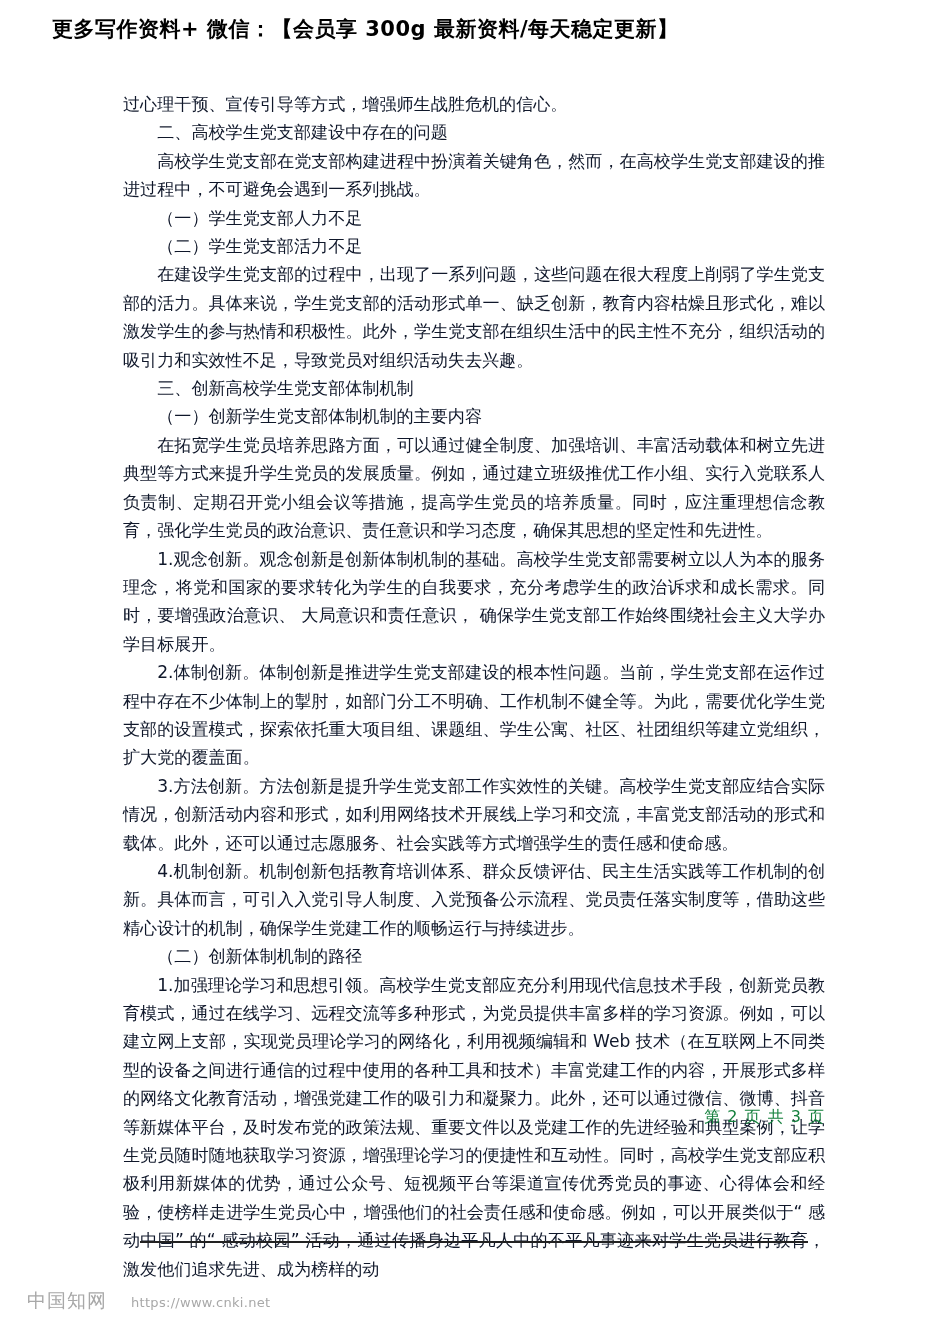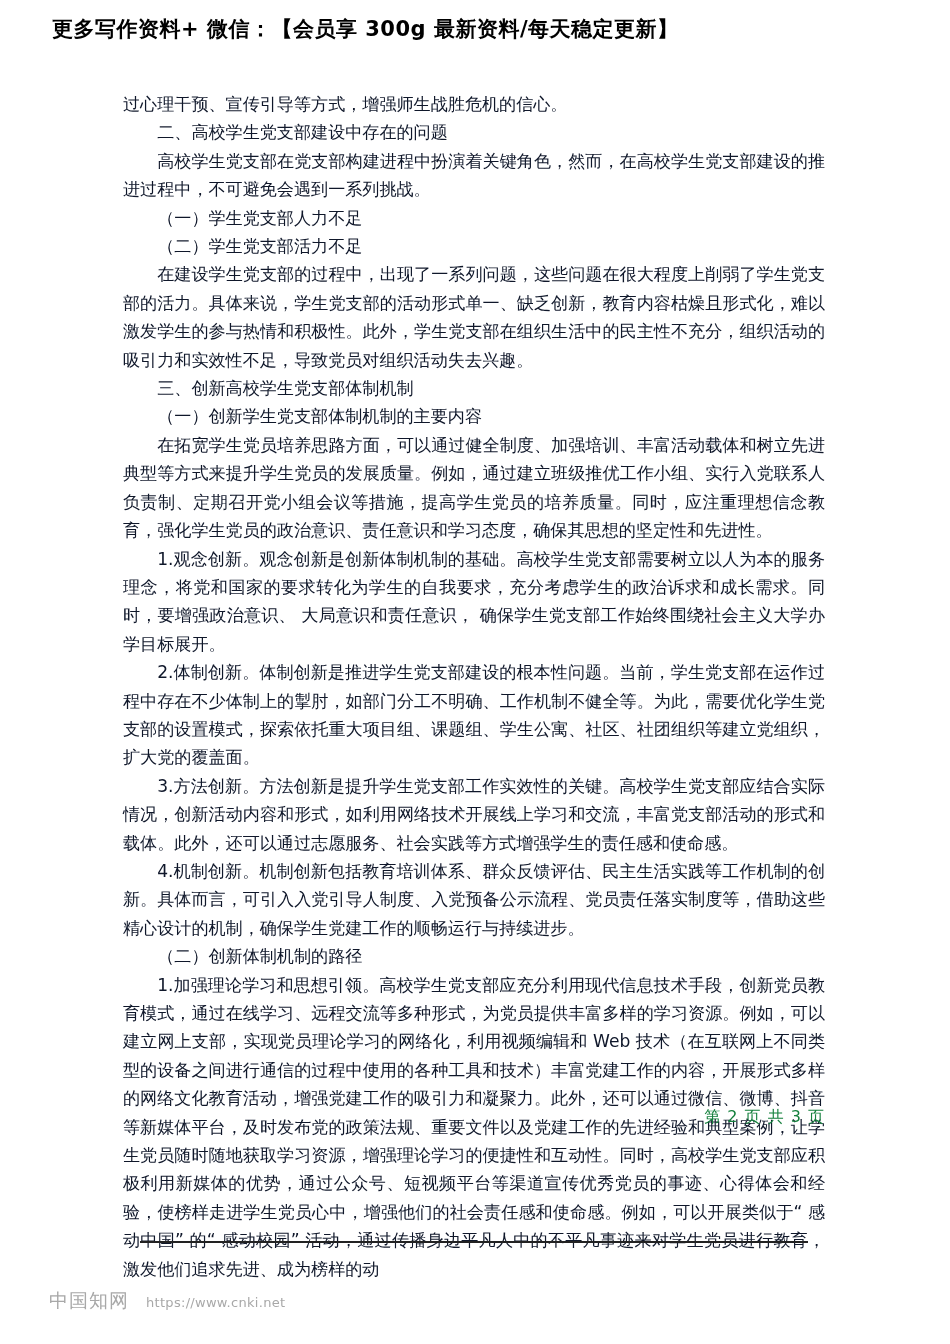--- a/index.html
+++ b/index.html
@@ -67,25 +67,25 @@
     left: 140px;
     top: 1241px;
     width: 668px;
     height: 2px;
     background: #222222;
   }
 
   
   .watermark {
     position: absolute;
-    left: 49px;
+    left: 27px;
     top: 1288px;
     display: flex;
     align-items: baseline;
-    gap: 17px;
+    gap: 24px;
     color: #a8a8a8;
   }
   .watermark .wm-name {
     font-size: 19px;
     letter-spacing: 1px;
   }
   .watermark .wm-url {
     font-size: 13px;
     letter-spacing: 0.3px;
   }

